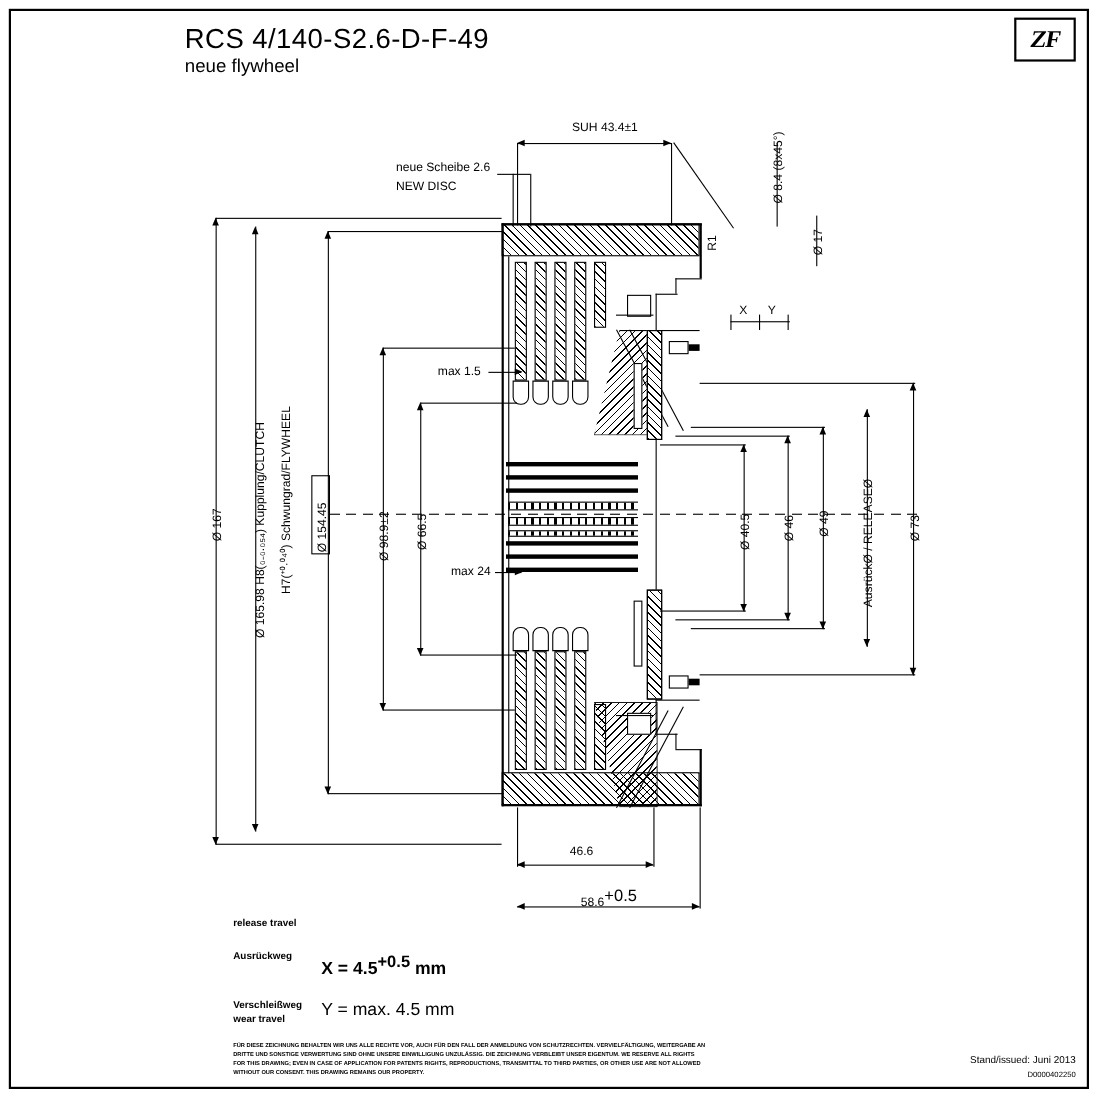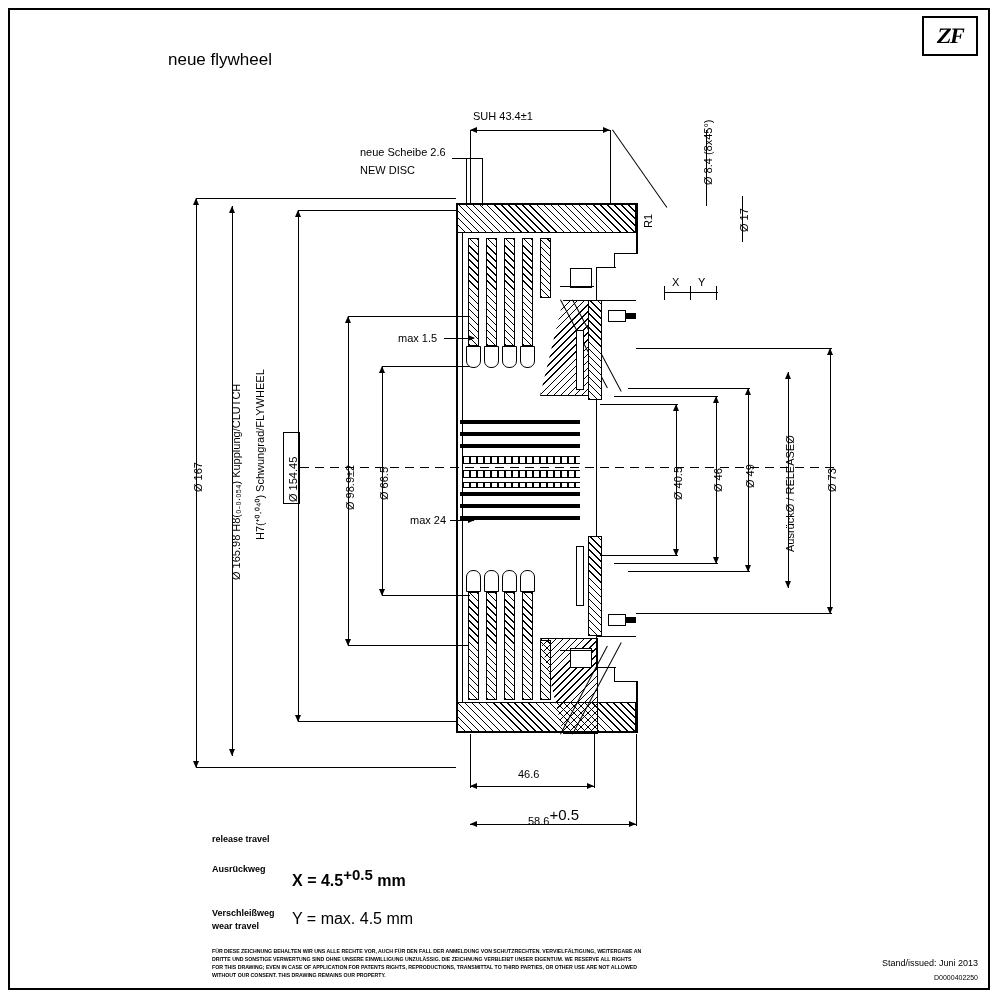--- a/index.html
+++ b/index.html
@@ -165,20 +165,21 @@
     text-align: right;
   }
 </style>
 </head>
 <body>
 
 <div id="sheet">
 
   <div class="frame"></div>
 
+  <div class="title-main">RCS 4/140-S2.6-D-F-49</div>
   <div class="title-sub">neue flywheel</div>
   <div class="zf-logo">
     <span>ZF</span>
   </div>
 
   <div class="ln v2" style="left:456px; top:203px; height:530px;"></div>
   <div class="ln h2" style="left:456px; top:203px; width:182px;"></div>
   <div class="ln h2" style="left:456px; top:731px; width:182px;"></div>
 
   <div class="hatch-a" style="left:456px; top:203px; width:180px; height:30px;"></div>
@@ -256,21 +257,21 @@
   <div class="solidbox" style="left:576px; top:546px; width:8px; height:60px;"></div>
 
   <div class="ln h1" style="left:596px; top:300px; width:40px;"></div>
   <div class="ln h1" style="left:596px; top:636px; width:40px;"></div>
 
   <div class="ln h1" style="left:470px; top:130px; width:140px;"></div>
   <div class="arrow-l" style="left:470px; top:127px;"></div>
   <div class="arrow-r" style="left:603px; top:127px;"></div>
   <div class="ln v1" style="left:470px; top:130px; height:75px;"></div>
   <div class="ln v1" style="left:610px; top:130px; height:75px;"></div>
-  <div class="lbl" style="left:473px; top:110px;">SUH 43.4±1</div>
+  <div class="lbl" style="left:520px; top:110px;">SUH 43.4±1</div>
 
   <div class="lbl" style="left:360px; top:146px;text-align:right;">neue Scheibe 2.6</div>
   <div class="lbl" style="left:360px; top:164px;">NEW DISC</div>
   <div class="ln h1" style="left:452px; top:158px; width:30px;"></div>
   <div class="ln v1" style="left:482px; top:158px; height:48px;"></div>
   <div class="ln v1" style="left:466px; top:158px; height:48px;"></div>
 
   <div class="ln" style="left:612px; top:130px; width:1px; height:95px; transform:rotate(-35deg); transform-origin:top left;"></div>
   <div class="ln v1" style="left:706px; top:130px; height:76px;"></div>
   <div class="lbl rot" style="left:702px; top:185px;">Ø 8.4 (8x45°)</div>

